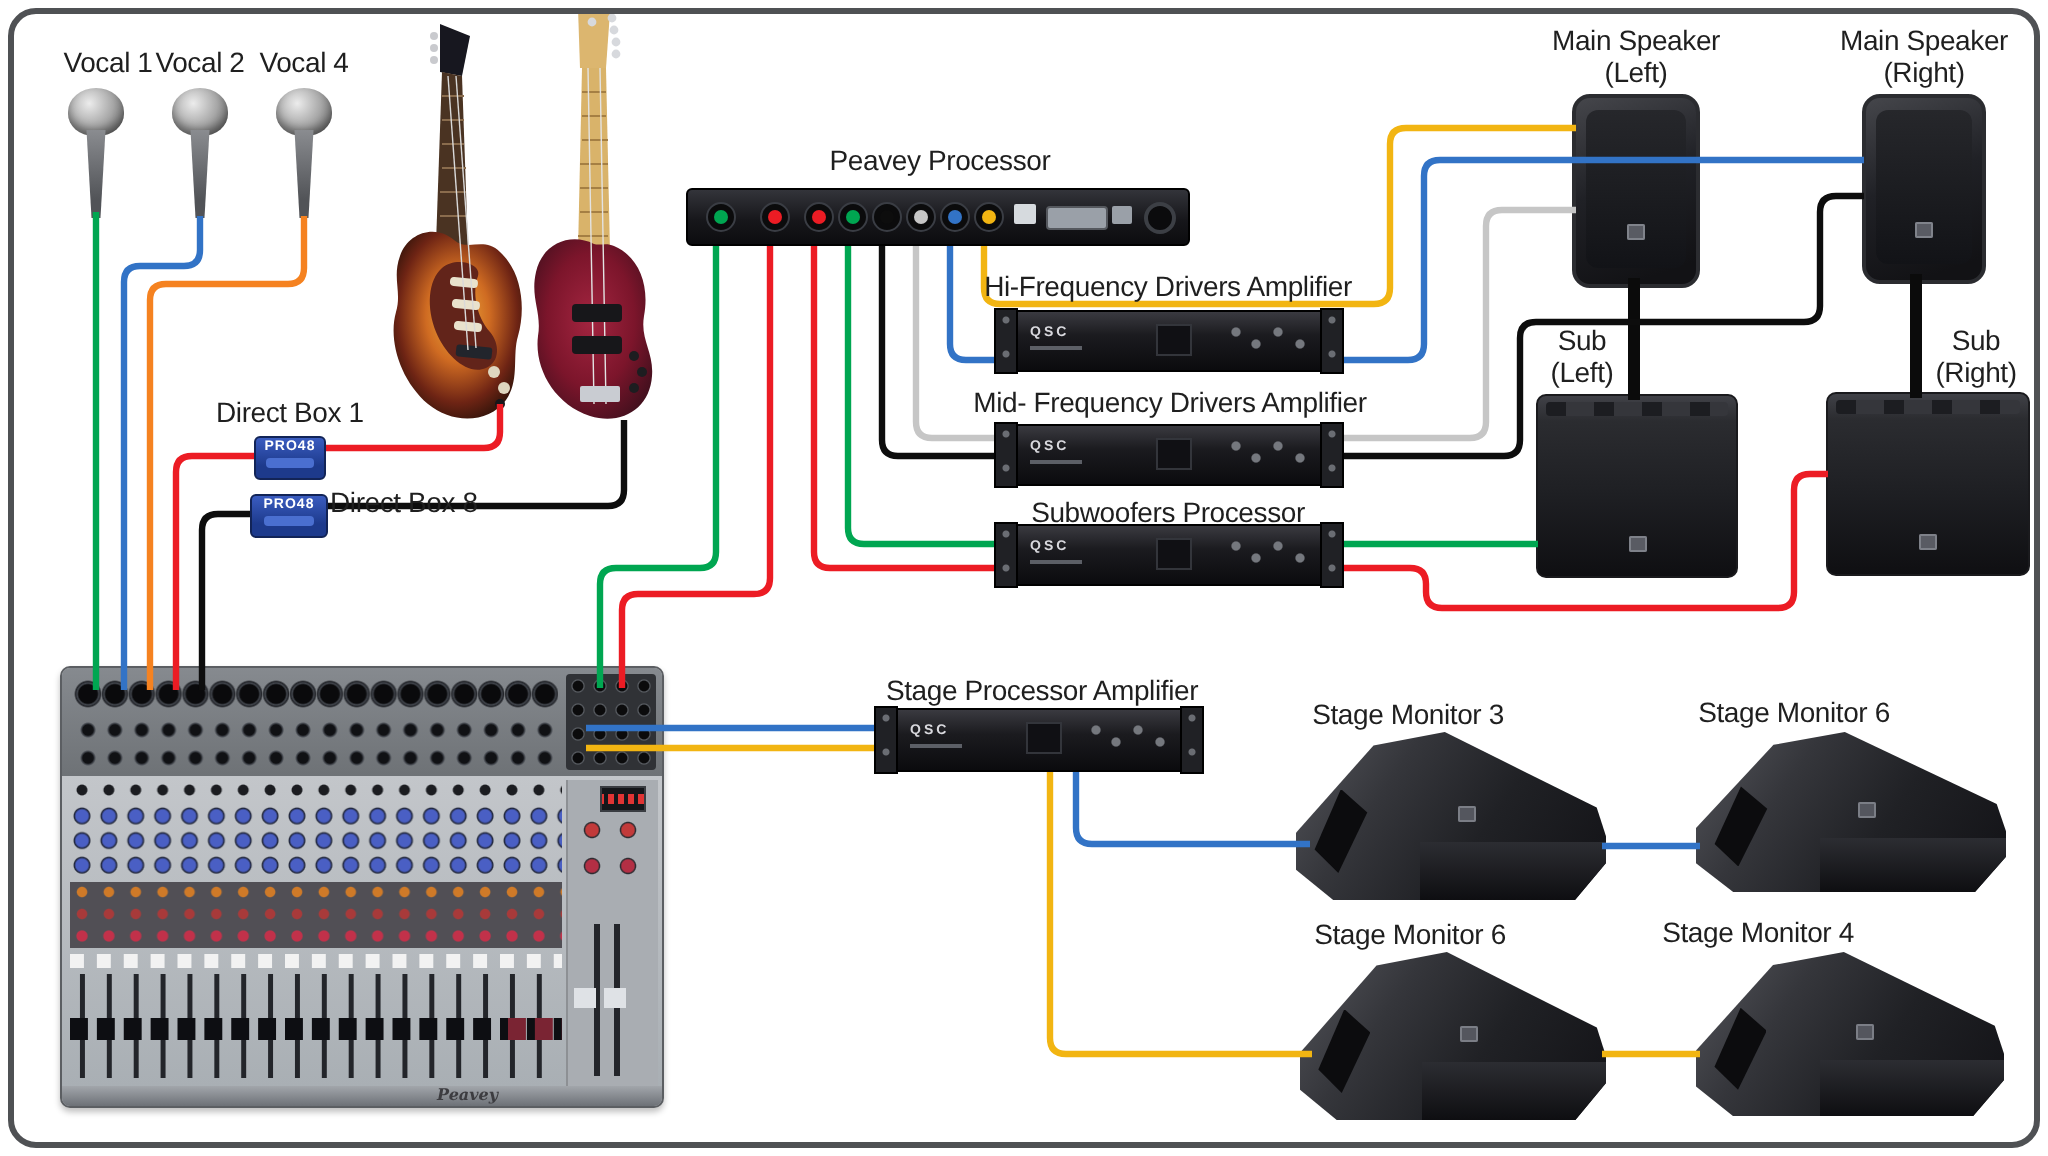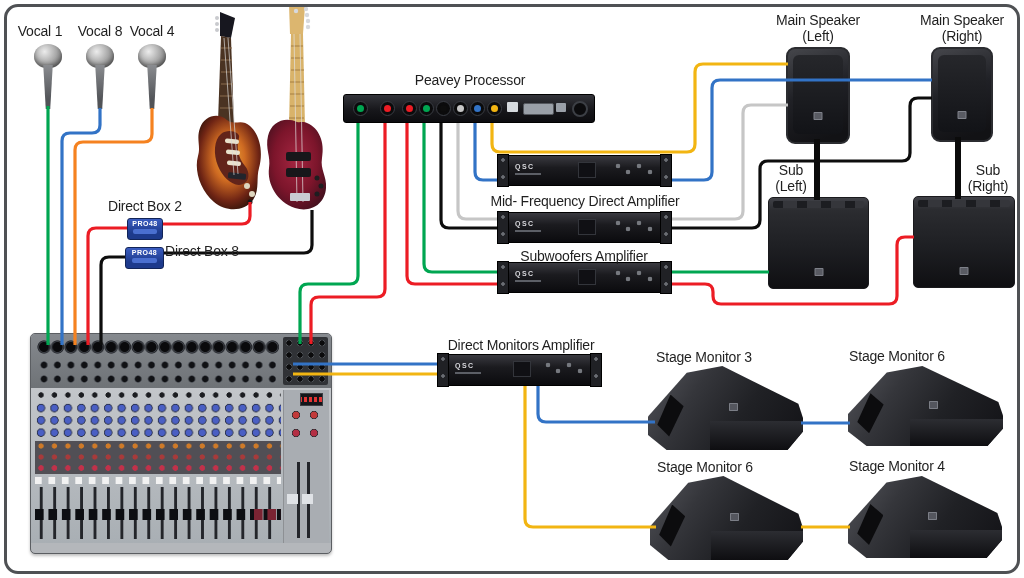--- a/index.html
+++ b/index.html
@@ -375,44 +375,48 @@
       <div class="mx-row r-fad"></div>
       <div class="mx-row r-caps"></div>
       <div class="mx-row r-capsred"></div>
       <div class="mx-master">
         <div class="mx-led"></div>
         <div class="mx-mk"></div>
         <div class="mx-mf"></div>
         <div class="mx-mcaps"></div>
       </div>
     </div>
-  </div>
-
-  <div class="lbl ctr" style="left:40px;top:23px">Vocal 1</div>
-  <div class="lbl ctr" style="left:100px;top:23px">Vocal 8</div>
+    <div class="mx-foot">
+      <span class="peavey">Peavey</span>
+    </div>
+  </div>
+
+  <div class="lbl ctr" style="left:54px;top:23px">Vocal 1</div>
+  <div class="lbl ctr" style="left:100px;top:23px">Vocal 2</div>
   <div class="lbl ctr" style="left:152px;top:23px">Vocal 4</div>
-  <div class="lbl" style="left:108px;top:198px">Direct Box 2</div>
+  <div class="lbl" style="left:108px;top:198px">Direct Box 1</div>
   <div class="lbl" style="left:165px;top:243px">Direct Box 8</div>
   <div class="lbl ctr" style="left:470px;top:72px">Peavey Processor</div>
-  <div class="lbl ctr" style="left:585px;top:193px">Mid- Frequency Direct Amplifier</div>
-  <div class="lbl ctr" style="left:584px;top:248px">Subwoofers Amplifier</div>
-  <div class="lbl ctr" style="left:521px;top:337px">Direct Monitors Amplifier</div>
+  <div class="lbl ctr" style="left:584px;top:135px">Hi-Frequency Drivers Amplifier</div>
+  <div class="lbl ctr" style="left:585px;top:193px">Mid- Frequency Drivers Amplifier</div>
+  <div class="lbl ctr" style="left:584px;top:248px">Subwoofers Processor</div>
+  <div class="lbl ctr" style="left:521px;top:337px">Stage Processor Amplifier</div>
   <div class="lbl ctr" style="left:818px;top:12px">
     <span>Main Speaker</span><br>
     <span>(Left)</span>
   </div>
   <div class="lbl ctr" style="left:962px;top:12px">
     <span>Main Speaker</span><br>
     <span>(Right)</span>
   </div>
   <div class="lbl ctr" style="left:791px;top:162px">
     <span>Sub</span><br>
     <span>(Left)</span>
   </div>
   <div class="lbl ctr" style="left:988px;top:162px">
     <span>Sub</span><br>
     <span>(Right)</span>
   </div>
   <div class="lbl ctr" style="left:704px;top:349px">Stage Monitor 3</div>
   <div class="lbl ctr" style="left:897px;top:348px">Stage Monitor 6</div>
   <div class="lbl ctr" style="left:705px;top:459px">Stage Monitor 6</div>
-  <div class="lbl ctr" style="left:897px;top:458px">Stage Monitor 4</div>
+  <div class="lbl ctr" style="left:879px;top:458px">Stage Monitor 4</div>
 </div>
 
 </body></html>

